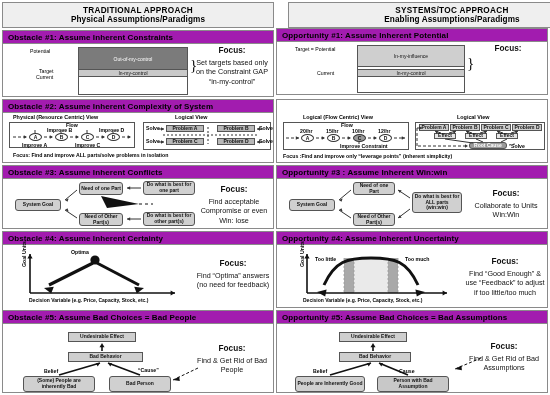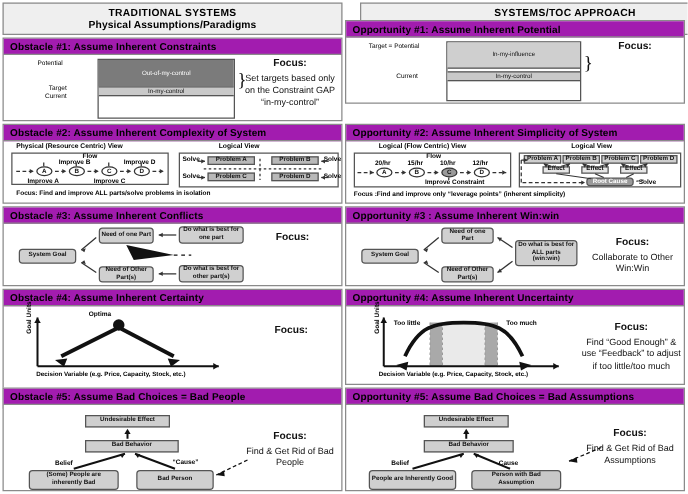--- a/index.html
+++ b/index.html
@@ -83,21 +83,21 @@
   .bar-lite { position:absolute; background:#c9c9c9; color:#111; border-top:1px solid #555; border-bottom:1px solid #555;
     font-size:5px; display:flex; align-items:center; justify-content:center; }
   .brace { position:absolute; font-size:15px; line-height:1; color:#111; font-family:"Liberation Serif", serif; }
 </style>
 </head>
 <body>
 
 <div id="page">
 
   <div class="col-head" id="head-left">
-    <div class="l1">TRADITIONAL SYSTEMS</div>
+    <div class="l1">TRADITIONAL APPROACH</div>
     <div class="l2">Physical Assumptions/Paradigms</div>
   </div>
   <div class="col-head" id="head-right">
     <div class="l1">SYSTEMS/TOC APPROACH</div>
     <div class="l2">Enabling Assumptions/Paradigms</div>
   </div>
 
   <div class="sect left" style="top:30px; height:67px;">
     <div class="sect-title">Obstacle #1: Assume Inherent Constraints</div>
     <div class="sect-body">
@@ -111,21 +111,21 @@
       </div>
       <div class="brace" style="left:187px; top:14px;">}</div>
 
       <div class="focus" style="top:2px; width:78px;">
         <b>Focus:</b>
         <span>Set targets based only on the Constraint GAP “in-my-control”</span>
       </div>
     </div>
   </div>
 
-  <div class="sect right" style="top:16px; height:67px;padding-left:33px;">
+  <div class="sect right" style="top:28px; height:67px;padding-left:33px;">
     <div class="sect-title">Opportunity #1: Assume Inherent Potential</div>
     <div class="sect-body">
       <div class="lbl" style="left:18px; top:4px;">Target = Potential</div>
       <div class="lbl" style="left:40px; top:28px;">Current</div>
 
       <div class="barbox" style="left:80px; top:3px; width:108px; height:48px;">
         <div class="bar-lite" style="left:0; top:0; width:106px; height:21px; background:#cfcfcf; border-top:none;">In-my-influence</div>
         <div class="bar-lite" style="left:0; top:23px; width:106px; height:8px;">In-my-control</div>
       </div>
       <div class="brace" style="left:190px; top:14px;">}</div>
@@ -198,21 +198,20 @@
           <path d="M161,29 l-3,-1.7 v3.4 z"></path>
             <path d="M254,29 l3,-1.7 v3.4 z"></path>
         </g>
       </svg>
 
       <div class="cap" style="left:10px; top:39px; font-size:5.2px;">Focus: Find and improve ALL parts/solve problems in isolation</div>
     </div>
   </div>
 
   <div class="sect right" style="top:99px; height:64px;">
-    <div class="sect-title">Opportunity #2: Assume Inherent Simplicity of System</div>
     <div class="sect-body">
 
       <div class="cap" style="left:26px; top:1px;">Logical (Flow Centric) View</div>
       <div class="cap" style="left:180px; top:1px;">Logical View</div>
 
       <div class="frame" style="left:6px; top:9px; width:126px; height:28px;"></div>
       <div class="lbl b" style="left:64px; top:9px;">Flow</div>
       <div class="lbl b" style="left:23px; top:15px;">20/hr</div>
       <div class="lbl b" style="left:49px; top:15px;">15/hr</div>
       <div class="lbl b" style="left:75px; top:15px;">10/hr</div>
@@ -303,20 +302,21 @@
           <path d="M62,31 l3.6,1.4 l-1.1,-3.2 z"></path>
           <path d="M124,9 l3.2,-1.8 v3.6 z"></path>
           <path d="M124,40 l3.2,-1.8 v3.6 z"></path>
         </g>
         <path d="M98,17 L136,25 L104,29 Z" fill="#111"></path>
         <path d="M136,25 L150,25" stroke="#111" stroke-width="1" fill="none" stroke-dasharray="3 3"></path>
       </svg>
 
       <div class="focus" style="top:6px; width:74px;">
         <b>Focus:</b>
+        <span>Find acceptable Compromise  or even Win: lose</span>
       </div>
     </div>
   </div>
 
   <div class="sect right" style="top:165px; height:64px;">
     <div class="sect-title">Opportunity #3 : Assume Inherent Win:win</div>
     <div class="sect-body">
       <div class="rbox" style="left:12px; top:20px; width:46px; height:12px;">System Goal</div>
       <div class="rbox" style="left:76px; top:3px;  width:42px; height:13px;">Need of one Part</div>
       <div class="rbox" style="left:76px; top:34px; width:42px; height:13px;">Need of Other Part(s)</div>
@@ -332,21 +332,21 @@
         <g fill="#333">
           <path d="M62,21 l3.6,-1.4 l-1.1,3.2 z"></path>
           <path d="M62,31 l3.6,1.4 l-1.1,-3.2 z"></path>
           <path d="M121,11 l3.6,0.2 l-1.7,2.9 z"></path>
           <path d="M121,39 l3.6,-0.2 l-1.7,-2.9 z"></path>
         </g>
       </svg>
 
       <div class="focus" style="top:10px; width:78px;">
         <b>Focus:</b>
-        <span>Collaborate to Other Win:Win</span>
+        <span>Collaborate to Units Win:Win</span>
       </div>
     </div>
   </div>
 
   <div class="sect left" style="top:231px; height:96px;">
     <div class="sect-title">Obstacle #4: Assume Inherent Certainty</div>
     <div class="sect-body">
       <div class="lbl b" style="left:18px; top:22px; transform:rotate(-90deg); transform-origin:0 0;">Goal Units</div>
       <div class="lbl b" style="left:26px; top:52px; font-size:5px;">Decision Variable (e.g. Price, Capacity, Stock, etc.)</div>
       <div class="lbl b" style="left:68px; top:4px;">Optima</div>
@@ -366,20 +366,21 @@
             <path d="M94,18 L136,40"></path>
         </g>
         <g fill="#111">
           <path d="M41,43 l9.8,-1.2 l-2.6,6.6 z"></path>
           <path d="M141,43 l-9.8,-1.2 l2.6,6.6 z"></path>
         </g>
       </svg>
 
       <div class="focus" style="top:14px; width:76px;">
         <b>Focus:</b>
+        <span>Find “Optima” answers (no need for feedback)</span>
       </div>
     </div>
   </div>
 
   <div class="sect right" style="top:231px; height:77px;">
     <div class="sect-title">Opportunity #4: Assume Inherent Uncertainty</div>
     <div class="sect-body">
       <div class="lbl b" style="left:22px; top:22px; transform:rotate(-90deg); transform-origin:0 0;">Goal Units</div>
       <div class="lbl b" style="left:26px; top:52px; font-size:5px;">Decision Variable (e.g. Price, Capacity, Stock, etc.)</div>
       <div class="lbl b" style="left:38px; top:11px;">Too little</div>

